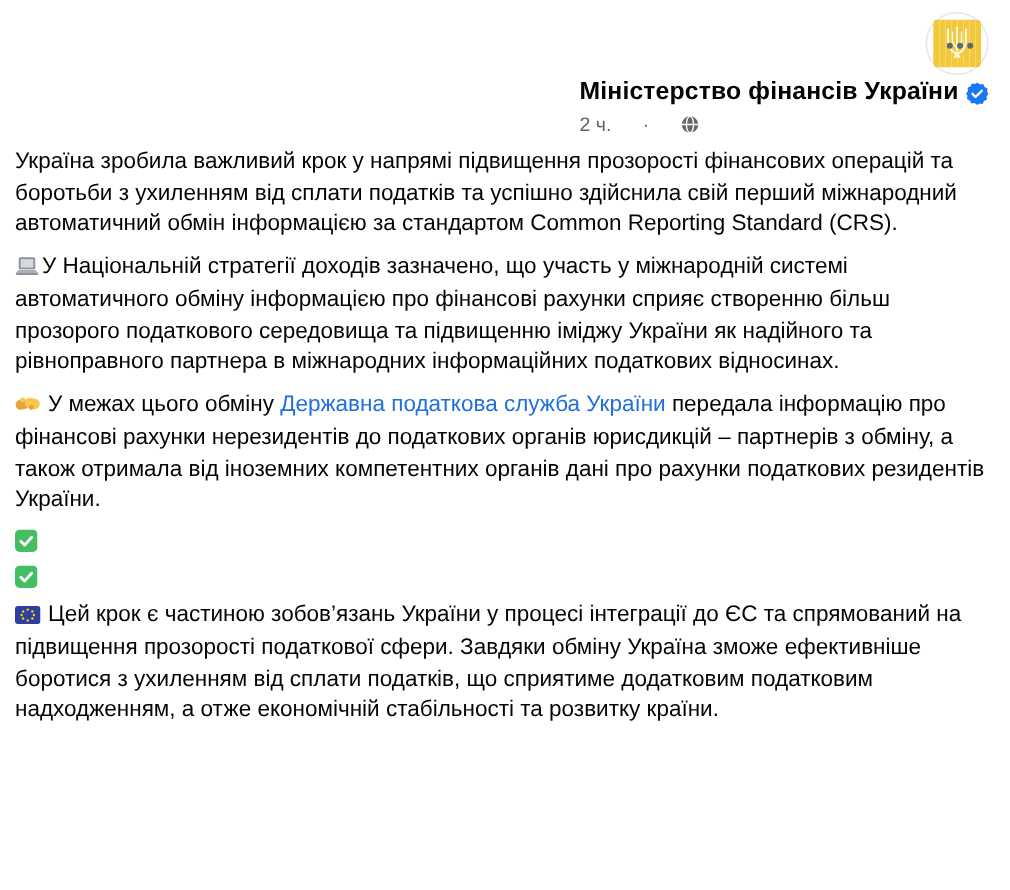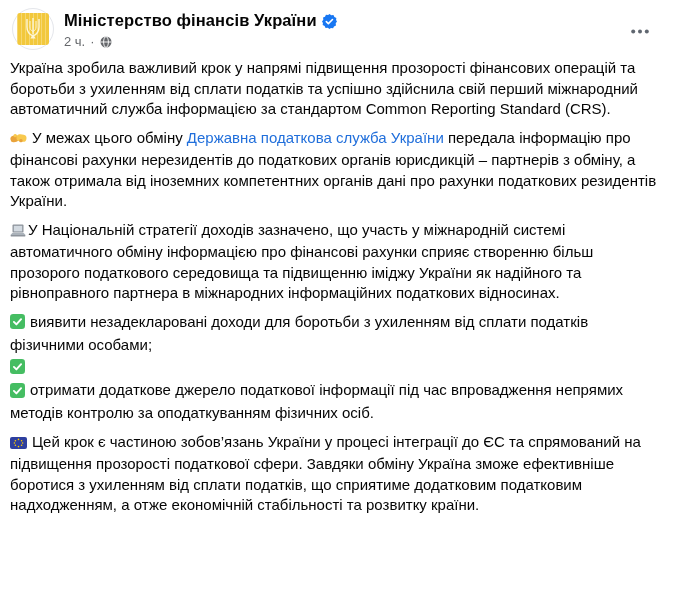--- a/index.html
+++ b/index.html
@@ -10,23 +10,24 @@
     background: #ffffff;
     font-family: "Liberation Sans", "DejaVu Sans", sans-serif;
     color: #050505;
     overflow: hidden;
   }
   .post { width: 673px; height: 593px; background: #fff; }
 
   
   .header {
     display: flex;
-    align-items: center;
+    align-items: flex-end;
     padding: 8px 14px 2px 12px;
     position: relative;
+    flex-direction: column;
   }
   .avatar {
     width: 42px; height: 42px;
     border-radius: 50%;
     border: 1px solid #e4e6eb;
     background: #ffffff;
     display: flex; align-items: center; justify-content: center;
     cursor: pointer;
     flex: 0 0 auto;
   }
@@ -41,21 +42,21 @@
   .name-row { display: flex; align-items: center; gap: 5px; }
   .page-name {
     font-size: 16.5px;
     font-weight: 700;
     color: #050505;
     cursor: pointer;
     letter-spacing: 0.1px;
   }
   .verified { display: inline-flex; margin-top: 2px; }
   .meta {
-    display: flex; align-items: center; gap: 5px;
+    display: flex; align-items: center; gap: 21px;
     margin-top: 4px;
     color: #65676b;
     font-size: 13px;
   }
   .meta .timestamp { cursor: pointer; }
   .meta .dot { color: #65676b; }
   .more-btn {
     position: absolute;
     top: 16px; right: 20px;
     cursor: pointer;
@@ -123,73 +124,65 @@
         <circle cx="2.2" cy="2.5" r="2" fill="#606770"></circle>
         <circle cx="9" cy="2.5" r="2" fill="#606770"></circle>
         <circle cx="15.8" cy="2.5" r="2" fill="#606770"></circle>
       </svg>
     </div>
   </div>
 
   <div class="body">
 
     <p>
-      <span>Україна зробила важливий крок у напрямі підвищення прозорості фінансових операцій та боротьби з ухиленням від сплати податків та успішно здійснила свій перший міжнародний автоматичний служба інформацією за стандартом Common Reporting Standard (CRS).</span>
+      <span>Україна зробила важливий крок у напрямі підвищення прозорості фінансових операцій та боротьби з ухиленням від сплати податків та успішно здійснила свій перший міжнародний автоматичний обмін інформацією за стандартом Common Reporting Standard (CRS).</span>
+    </p>
+
+    <p>
+      <span class="inline-icon" style="margin-right:2px;">
+        <svg width="16" height="13" viewBox="0 0 16 13">
+          <rect x="2.5" y="0.5" width="11" height="8" rx="1" fill="#8d939b"></rect>
+          <rect x="3.8" y="1.8" width="8.4" height="5.6" fill="#d3dae1"></rect>
+          <path d="M0.5 11 L2.5 8.8 h11 l2 2.2 z" fill="#aab2ba"></path>
+          <rect x="0.5" y="11" width="15" height="1.4" rx="0.7" fill="#8d939b"></rect>
+        </svg>
+      </span><span>У Національній стратегії доходів зазначено, що участь у міжнародній системі автоматичного обміну інформацією про фінансові рахунки сприяє створенню більш прозорого податкового середовища та підвищенню іміджу України як надійного та рівноправного партнера в міжнародних інформаційних податкових відносинах.</span>
     </p>
 
     <p>
       <span class="inline-icon">
         <svg width="17" height="14" viewBox="0 0 17 14">
           <rect x="0.5" y="4.5" width="8.5" height="6.5" rx="3" fill="#e9a33b" transform="rotate(-10 4.5 8)"></rect>
           <rect x="6.5" y="3.5" width="10" height="7" rx="3.4" fill="#f8c94e" transform="rotate(9 11.5 7)"></rect>
           <rect x="3.5" y="3" width="3.4" height="3.2" rx="1.5" fill="#f8c94e"></rect>
           <rect x="9.2" y="8" width="3.4" height="3.2" rx="1.5" fill="#e9a33b"></rect>
         </svg>
       </span><span>У межах цього обміну </span><a class="link">Державна податкова служба України</a><span> передала інформацію про фінансові рахунки нерезидентів до податкових органів юрисдикцій – партнерів з обміну, а також отримала від іноземних компетентних органів дані про рахунки податкових резидентів України.</span>
     </p>
 
-    <p>
-      <span class="inline-icon" style="margin-right:2px;">
-        <svg width="16" height="13" viewBox="0 0 16 13">
-          <rect x="2.5" y="0.5" width="11" height="8" rx="1" fill="#8d939b"></rect>
-          <rect x="3.8" y="1.8" width="8.4" height="5.6" fill="#d3dae1"></rect>
-          <path d="M0.5 11 L2.5 8.8 h11 l2 2.2 z" fill="#aab2ba"></path>
-          <rect x="0.5" y="11" width="15" height="1.4" rx="0.7" fill="#8d939b"></rect>
-        </svg>
-      </span><span>У Національній стратегії доходів зазначено, що участь у міжнародній системі автоматичного обміну інформацією про фінансові рахунки сприяє створенню більш прозорого податкового середовища та підвищенню іміджу України як надійного та рівноправного партнера в міжнародних інформаційних податкових відносинах.</span>
-    </p>
-
 
 
     <div class="list-item">
       <span class="inline-icon check-icon">
         <svg width="15" height="15" viewBox="0 0 15 15">
           <rect width="15" height="15" rx="3.2" fill="#45BD62"></rect>
           <path d="M3.9 7.9 l2.5 2.5 4.7-5.2" fill="none" stroke="#ffffff" stroke-width="1.9" stroke-linecap="round" stroke-linejoin="round"></path>
         </svg>
-      </span><span>виявити незадекларовані доходи для боротьби з ухиленням від сплати податків фізичними особами;</span>
+      </span>
     </div>
 
     <div class="list-item">
       <span class="inline-icon check-icon">
         <svg width="15" height="15" viewBox="0 0 15 15">
           <rect width="15" height="15" rx="3.2" fill="#45BD62"></rect>
           <path d="M3.9 7.9 l2.5 2.5 4.7-5.2" fill="none" stroke="#ffffff" stroke-width="1.9" stroke-linecap="round" stroke-linejoin="round"></path>
         </svg>
       </span>
     </div>
 
-    <div class="list-item" style="margin-bottom:8px;">
-      <span class="inline-icon check-icon">
-        <svg width="15" height="15" viewBox="0 0 15 15">
-          <rect width="15" height="15" rx="3.2" fill="#45BD62"></rect>
-          <path d="M3.9 7.9 l2.5 2.5 4.7-5.2" fill="none" stroke="#ffffff" stroke-width="1.9" stroke-linecap="round" stroke-linejoin="round"></path>
-        </svg>
-      </span><span>отримати додаткове джерело податкової інформації під час впровадження непрямих методів контролю за оподаткуванням фізичних осіб.</span>
-    </div>
 
     <p>
       <span class="inline-icon">
         <svg width="17" height="12" viewBox="0 0 17 12">
           <rect width="17" height="12" rx="2" fill="#2E3F9F"></rect>
           <g fill="#FFCC00">
             <circle cx="8.5" cy="2.4" r="0.8"></circle>
             <circle cx="11.6" cy="3.7" r="0.8"></circle>
             <circle cx="12.6" cy="6" r="0.8"></circle>
             <circle cx="11.6" cy="8.3" r="0.8"></circle>

